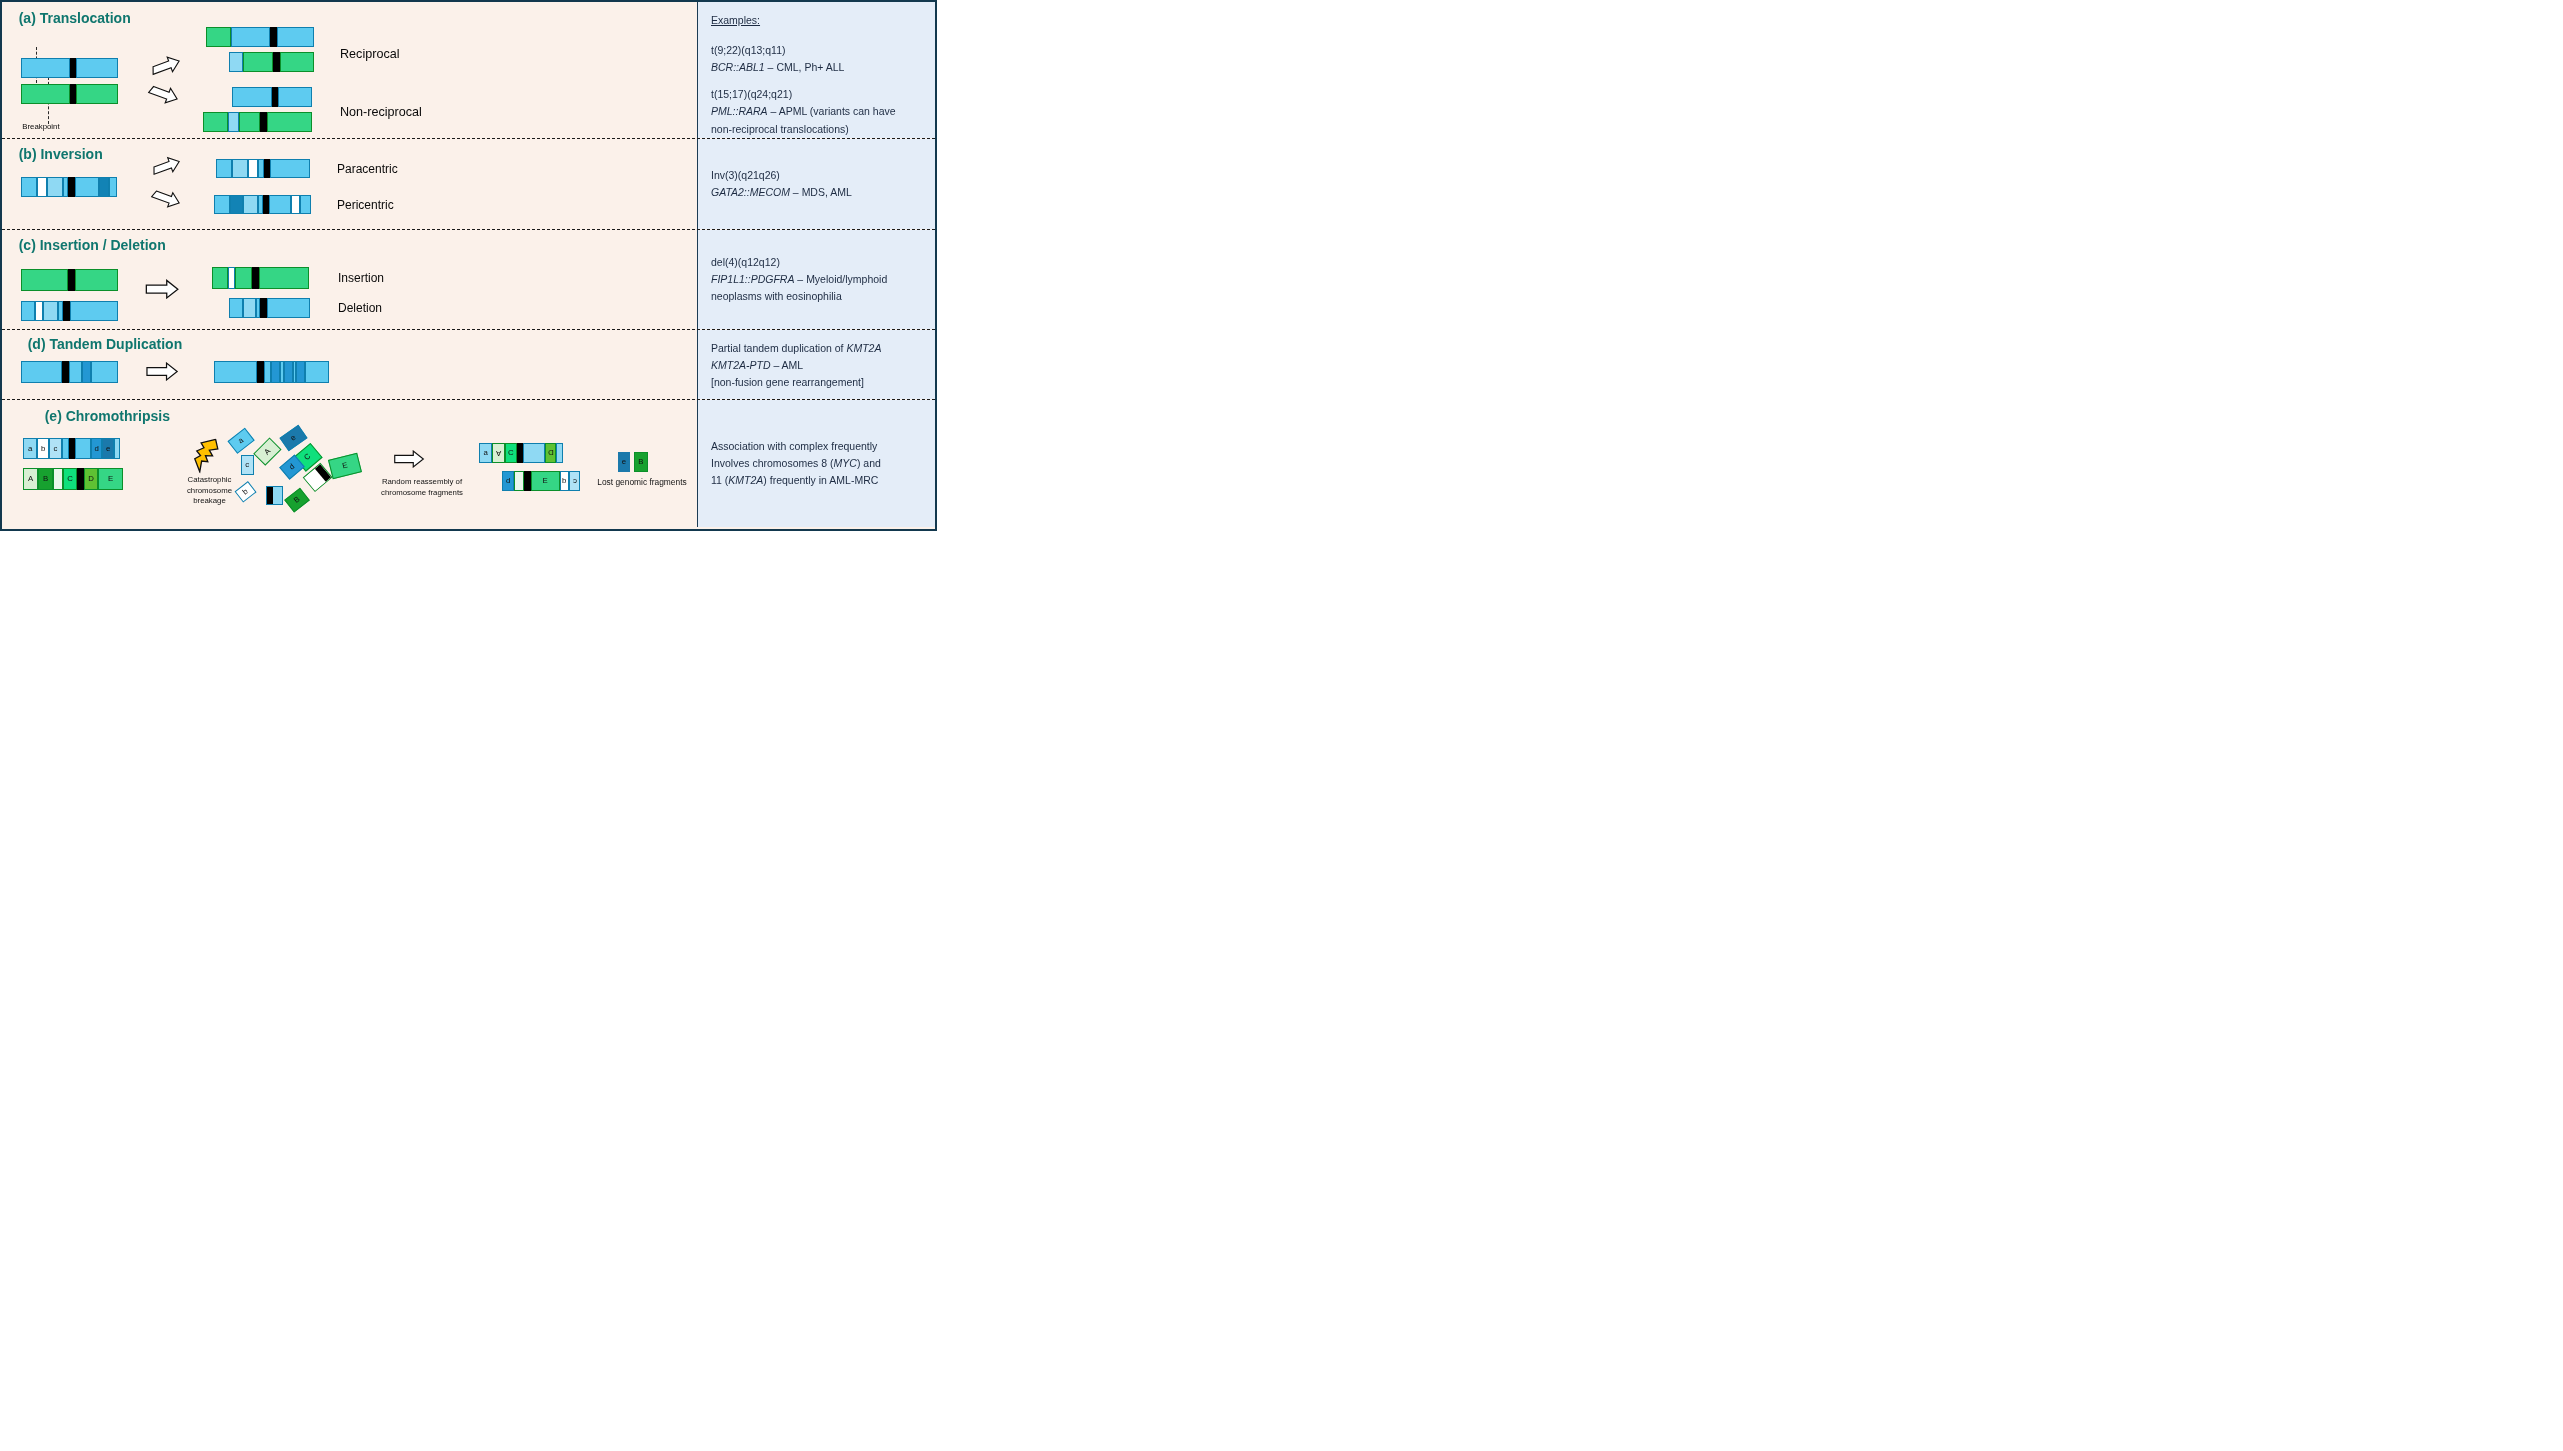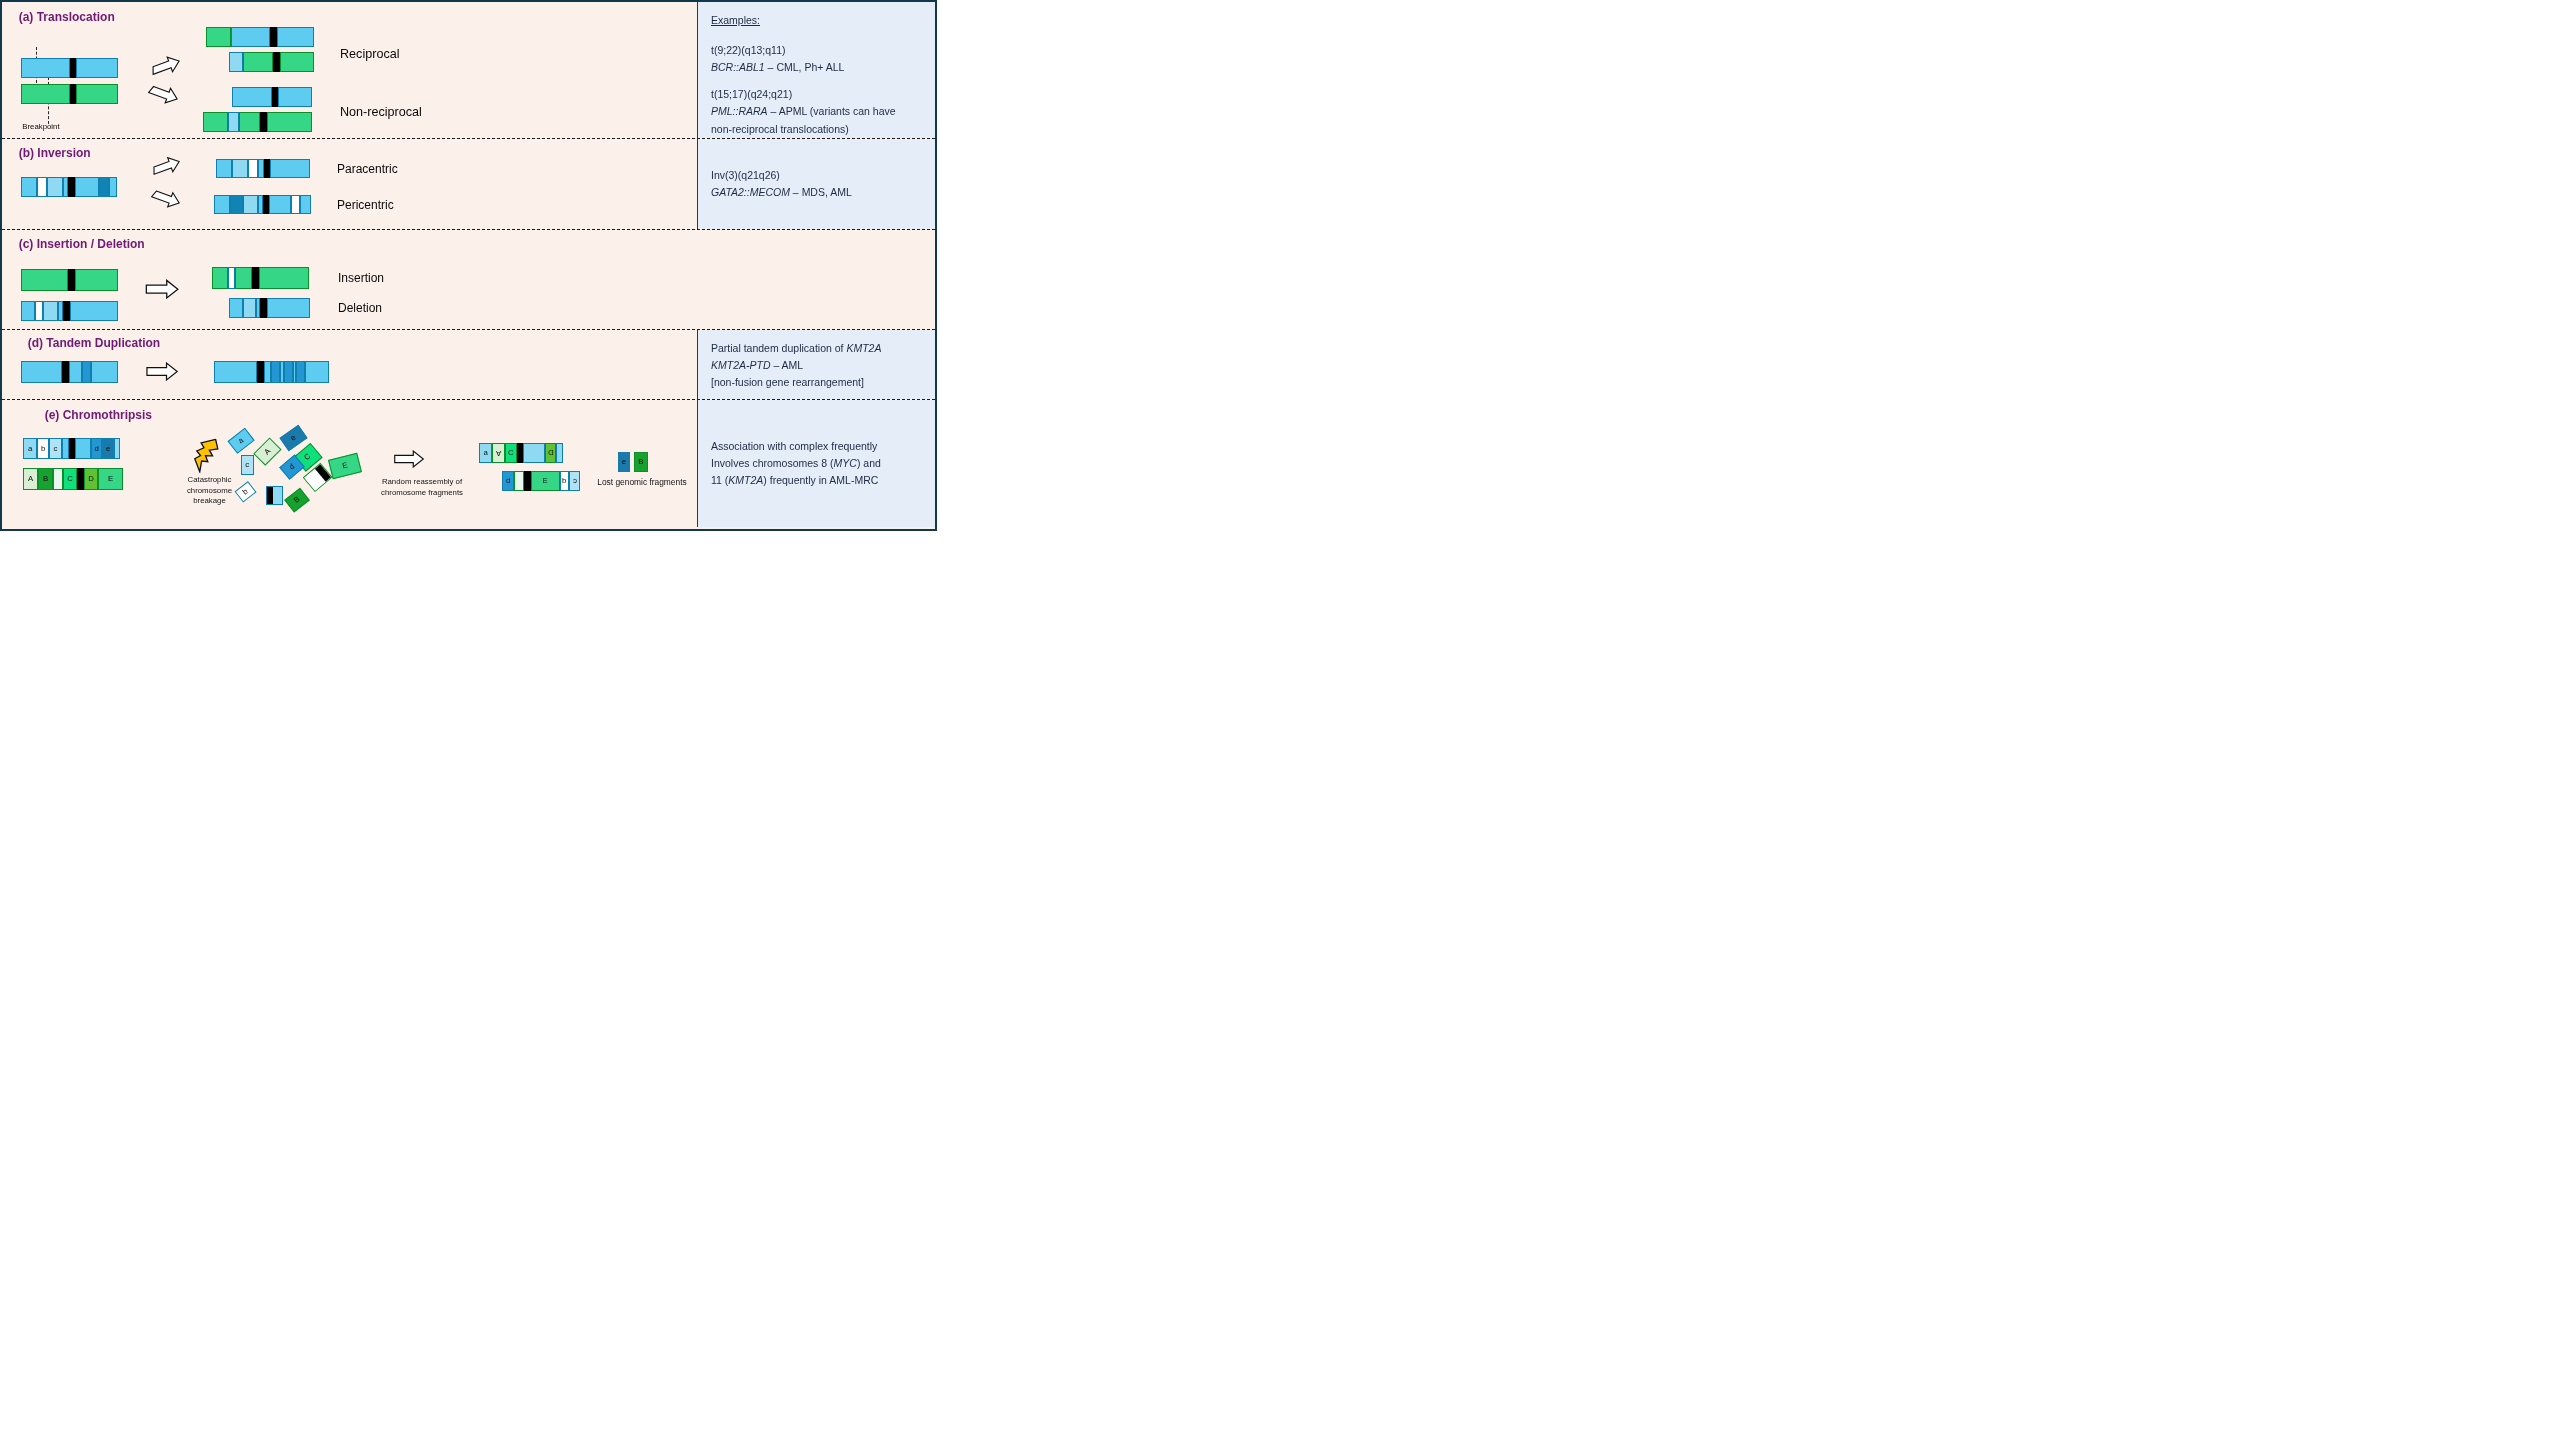--- a/index.html
+++ b/index.html
@@ -10,21 +10,21 @@
   .row:last-child{border-bottom:none;}
   .diagram{position:relative;flex:1 1 auto;overflow:hidden;}
   .example{flex:0 0 238px;width:238px;background:#e4edf8;border-left:1.8px solid #1c3c55;
            box-sizing:border-box;padding:0 13px;display:flex;flex-direction:column;
            justify-content:center;color:#1d2b42;font-size:10.5px;line-height:17.3px;}
   .row[data-exalign="top"] .example{justify-content:flex-start;padding-top:9.6px;}
   .ex-line{white-space:nowrap;}
   .ex-line .it{font-style:italic;}
   .ex-line .un{text-decoration:underline;}
   .spacer1{height:18px;} .spacer2{height:14.3px;}
-  .sec-title{position:absolute;font-weight:bold;font-size:12px;color:#701a75;white-space:nowrap;}
+  .sec-title{position:absolute;font-weight:bold;font-size:14px;color:#0f766e;white-space:nowrap;}
   .dlabel{position:absolute;font-size:12px;color:#0a0a0a;white-space:nowrap;}
   .dtext{position:absolute;text-align:center;font-size:7.8px;color:#141414;line-height:1.35;}
   .chrom{position:absolute;display:flex;align-items:stretch;}
   .seg{box-sizing:border-box;border:1.8px solid;display:flex;align-items:center;justify-content:center;min-width:0;}
   .seg-letter{font-size:7.8px;color:#111;line-height:1;}
   .cent{background:#000;flex:0 0 6.6px;}
   .dashline{position:absolute;width:0;border-left:1.2px dashed #2a2a2a;}
   .arrow,.bolt{position:absolute;}
   .frag{position:absolute;box-sizing:border-box;border:1.8px solid;display:flex;align-items:center;justify-content:center;overflow:hidden;}
   .frag .part{height:100%;}
@@ -170,20 +170,25 @@
           <div class="dlabel" style="left: 336px; top: 41px; font-size: 12px;">Insertion</div>
           <div class="chrom" style="left: 227px; top: 68px; width: 81px; height: 20.3px;">
             <div class="seg" style="flex: 17 1 0px; background: rgb(94, 203, 240); border-color: rgb(15, 127, 174);"></div>
             <div class="seg" style="flex: 15 1 0px; background: rgb(143, 217, 243); border-color: rgb(15, 127, 174);"></div>
             <div class="seg" style="flex: 4 1 0px; background: rgb(94, 203, 240); border-color: rgb(15, 127, 174);"></div>
             <div class="cent"></div>
             <div class="seg" style="flex: 58 1 0px; background: rgb(94, 203, 240); border-color: rgb(15, 127, 174);"></div>
           </div>
           <div class="dlabel" style="left: 336px; top: 71px; font-size: 12px;">Deletion</div>
         </div>
+      <div class="example">
+          <div class="ex-line"><span>del(4)(q12q12)</span></div>
+          <div class="ex-line"><span class="it ">FIP1L1::PDGFRA</span><span> – Myeloid/lymphoid</span></div>
+          <div class="ex-line"><span>neoplasms with eosinophilia</span></div>
+        </div>
     </div>
     <div class="row" data-exalign="top" style="height: 70px;">
       <div class="diagram">
           <div class="sec-title" style="left: 16.7px; top: 6px; margin-left: 9px;">(d) Tandem Duplication</div>
           <div class="chrom" style="left: 19px; top: 31px; width: 97px; height: 21.5px;">
             <div class="seg" style="flex: 45 1 0px; background: rgb(94, 203, 240); border-color: rgb(15, 127, 174);"></div>
             <div class="cent"></div>
             <div class="seg" style="flex: 12 1 0px; background: rgb(94, 203, 240); border-color: rgb(15, 127, 174);"></div>
             <div class="seg" style="flex: 8 1 0px; background: rgb(35, 151, 211); border-color: rgb(15, 127, 174);"></div>
             <div class="seg" style="flex: 29 1 0px; background: rgb(94, 203, 240); border-color: rgb(15, 127, 174);"></div>

